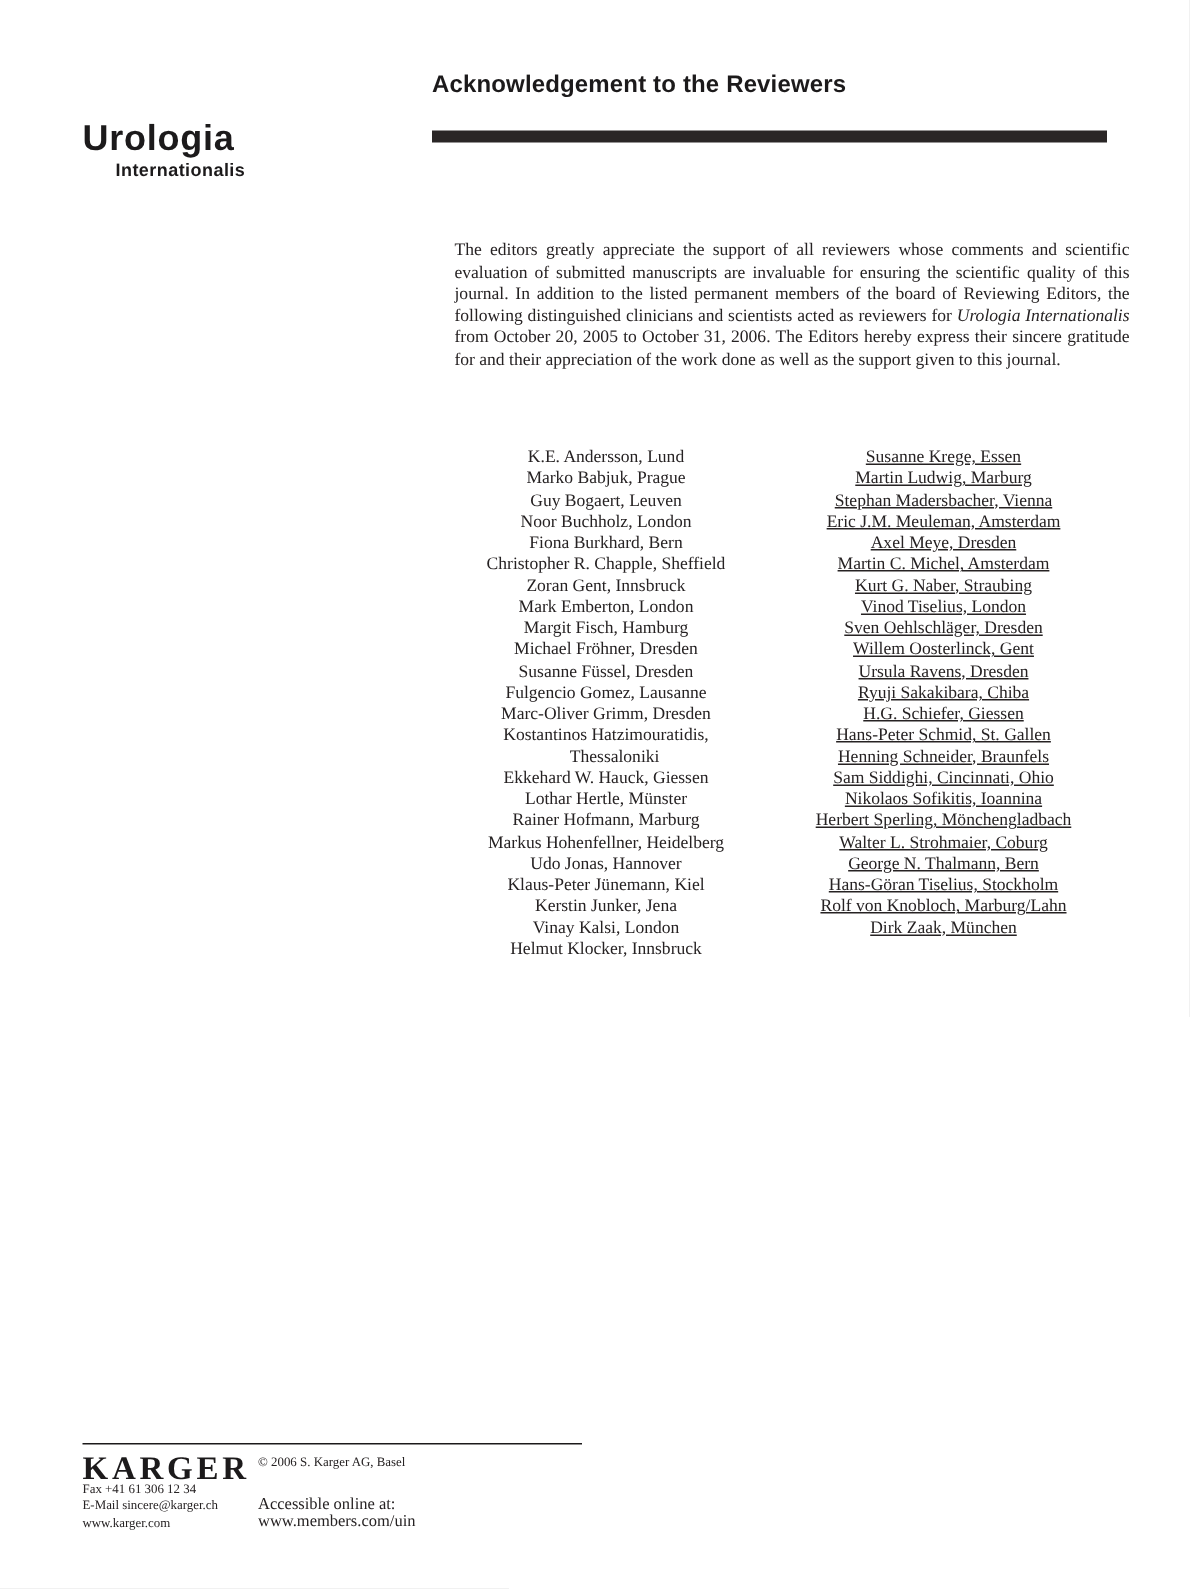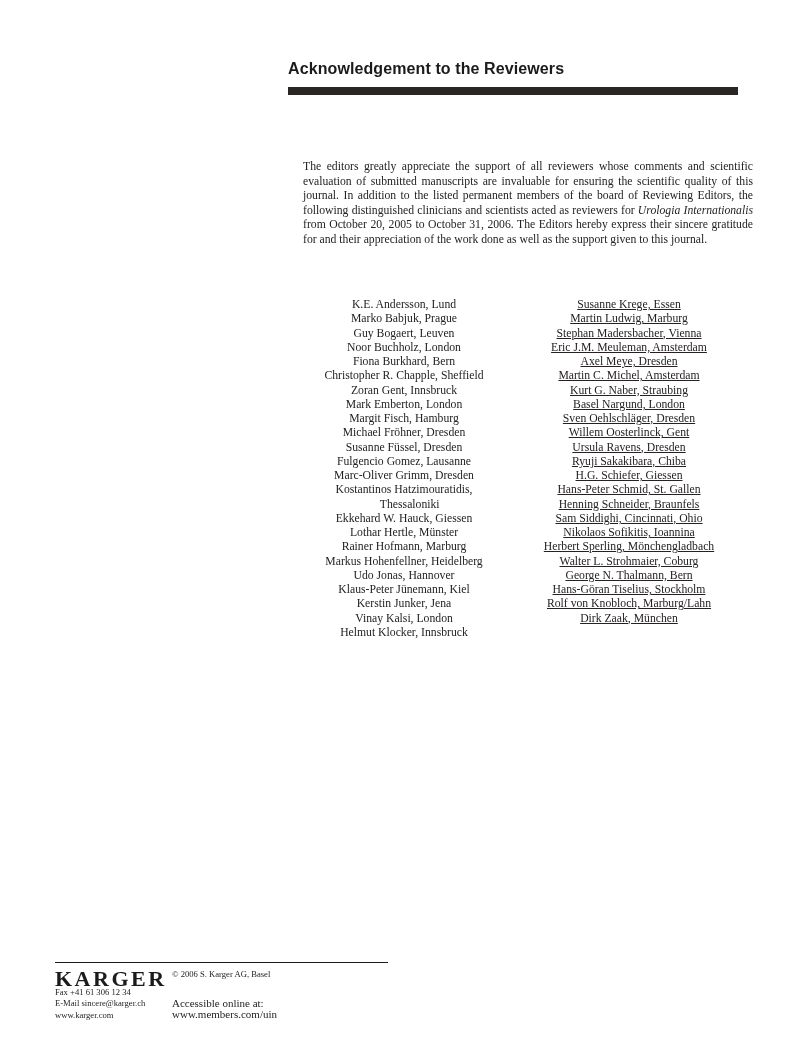--- a/index.html
+++ b/index.html
@@ -16,21 +16,21 @@
   }
 
   
   .logo { position: absolute; left: 55px; top: 80px; font-family: "Liberation Sans", sans-serif; font-weight: 700; color: #1c1a1b; }
   .logo-line1 { font-size: 24px; letter-spacing: 0.5px; line-height: 26px; }
   .logo-line2 { font-size: 12px; letter-spacing: 0.3px; margin-left: 22px; margin-top: 0px; }
 
   
   .content { position: absolute; left: 288px; top: 0; width: 450px; }
   .title {
-    position: absolute; left: 0; top: 60px; width: 100%;
+    position: absolute; left: 0; top: 48px; width: 100%;
     font-family: "Liberation Sans", sans-serif;
     font-weight: 700; font-size: 16px; color: #1c1a1b;
     letter-spacing: 0.1px;
   }
   .title-rule { position: absolute; left: 0; top: 87px; width: 100%; height: 8px; background: #2a2626; }
 
   .intro {
     position: absolute; left: 0; top: 160px; width: 100%;
     font-size: 11.7px; line-height: 14.6px;
     text-align: justify; color: #262223; margin-left: 15px;
@@ -52,20 +52,24 @@
   }
   .footer-contact { position: absolute; left: 55px; top: 987px; font-size: 8.6px; line-height: 11.3px; color: #262223; }
   .footer-copyright { position: absolute; left: 172px; top: 969px; font-size: 8.6px; color: #262223; }
   .footer-online { position: absolute; left: 172px; top: 998px; font-size: 11px; line-height: 11.3px; color: #262223; }
 </style>
 </head>
 <body>
 
 <div class="page">
 
+  <div class="logo">
+    <div class="logo-line1">Urologia</div>
+    <div class="logo-line2">Internationalis</div>
+  </div>
 
   <div class="content">
     <h1 class="title">Acknowledgement to the Reviewers</h1>
     <div class="title-rule"></div>
 
     <p class="intro"><span>The editors greatly appreciate the support of all reviewers whose comments and scientific evaluation of submitted manuscripts are invaluable for ensuring the scientific quality of this journal. In addition to the listed permanent members of the board of Reviewing Editors, the following distinguished clinicians and scientists acted as reviewers for </span><i>Urologia Internationalis</i><span> from October 20, 2005 to October 31, 2006. The Editors hereby express their sincere gratitude for and their appreciation of the work done as well as the support given to this journal.</span></p>
 
     <div class="names">
       <div class="col left">
           <div class="name-line">K.E. Andersson, Lund</div>
@@ -94,21 +98,21 @@
           <div class="name-line">Helmut Klocker, Innsbruck</div>
         </div>
       <div class="col right">
           <div class="name-line">Susanne Krege, Essen</div>
           <div class="name-line">Martin Ludwig, Marburg</div>
           <div class="name-line">Stephan Madersbacher, Vienna</div>
           <div class="name-line">Eric J.M. Meuleman, Amsterdam</div>
           <div class="name-line">Axel Meye, Dresden</div>
           <div class="name-line">Martin C. Michel, Amsterdam</div>
           <div class="name-line">Kurt G. Naber, Straubing</div>
-          <div class="name-line">Basel Nargund, London</div>
+          <div class="name-line">Vinod Tiselius, London</div>
           <div class="name-line">Sven Oehlschläger, Dresden</div>
           <div class="name-line">Willem Oosterlinck, Gent</div>
           <div class="name-line">Ursula Ravens, Dresden</div>
           <div class="name-line">Ryuji Sakakibara, Chiba</div>
           <div class="name-line">H.G. Schiefer, Giessen</div>
           <div class="name-line">Hans-Peter Schmid, St. Gallen</div>
           <div class="name-line">Henning Schneider, Braunfels</div>
           <div class="name-line">Sam Siddighi, Cincinnati, Ohio</div>
           <div class="name-line">Nikolaos Sofikitis, Ioannina</div>
           <div class="name-line">Herbert Sperling, Mönchengladbach</div>

